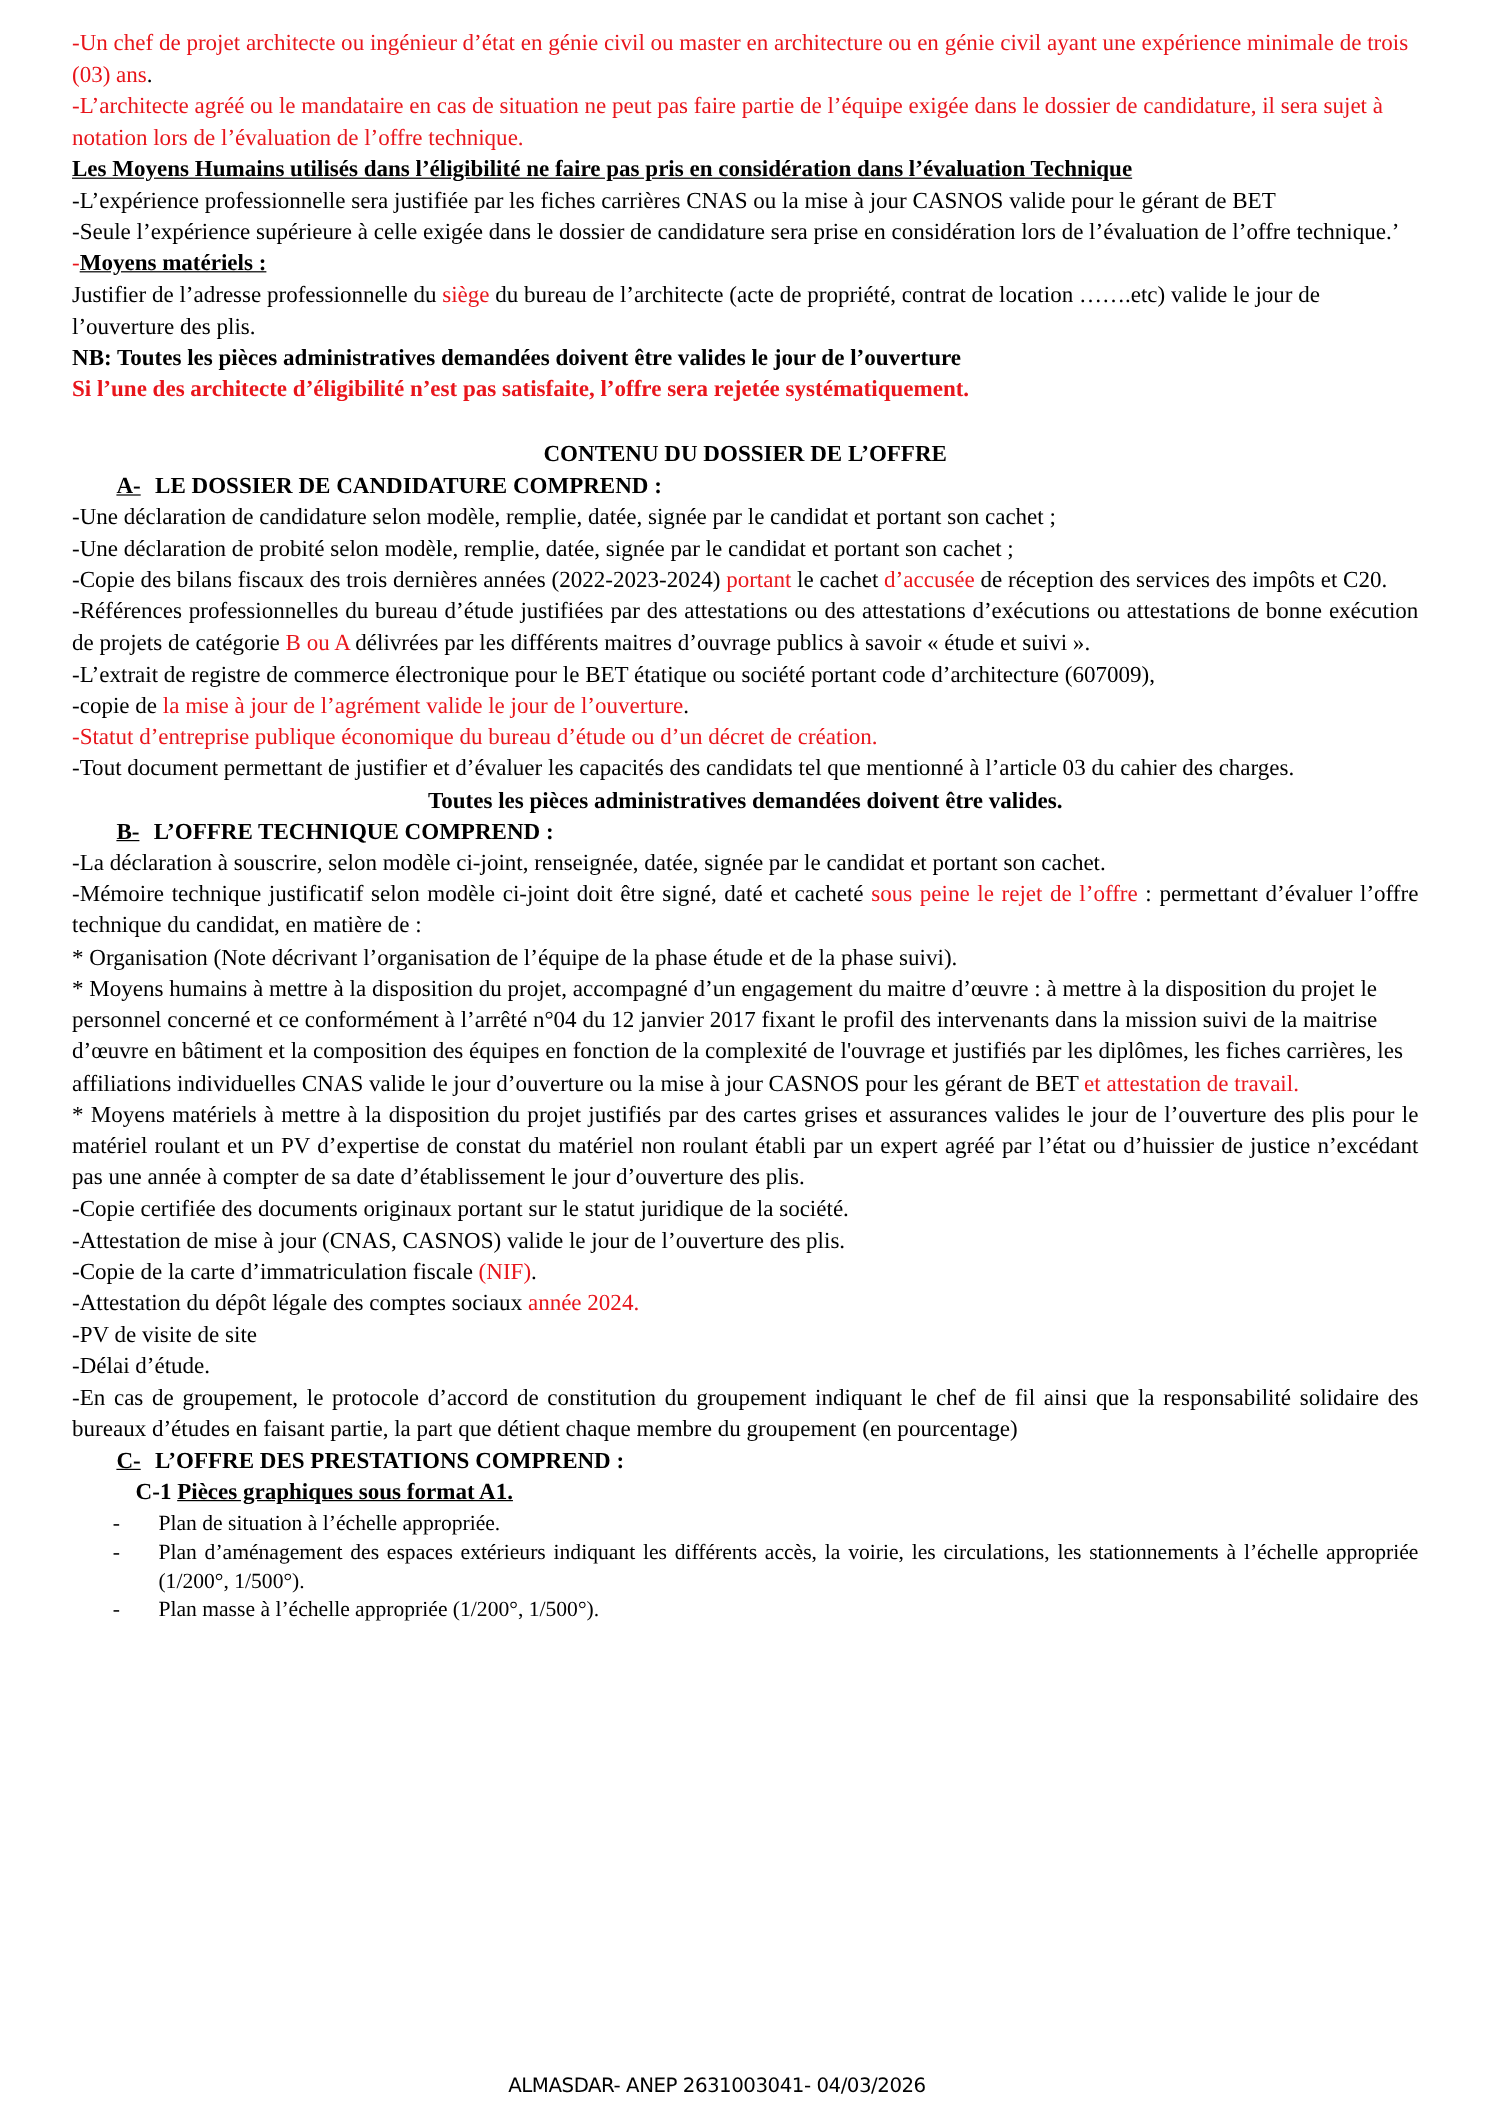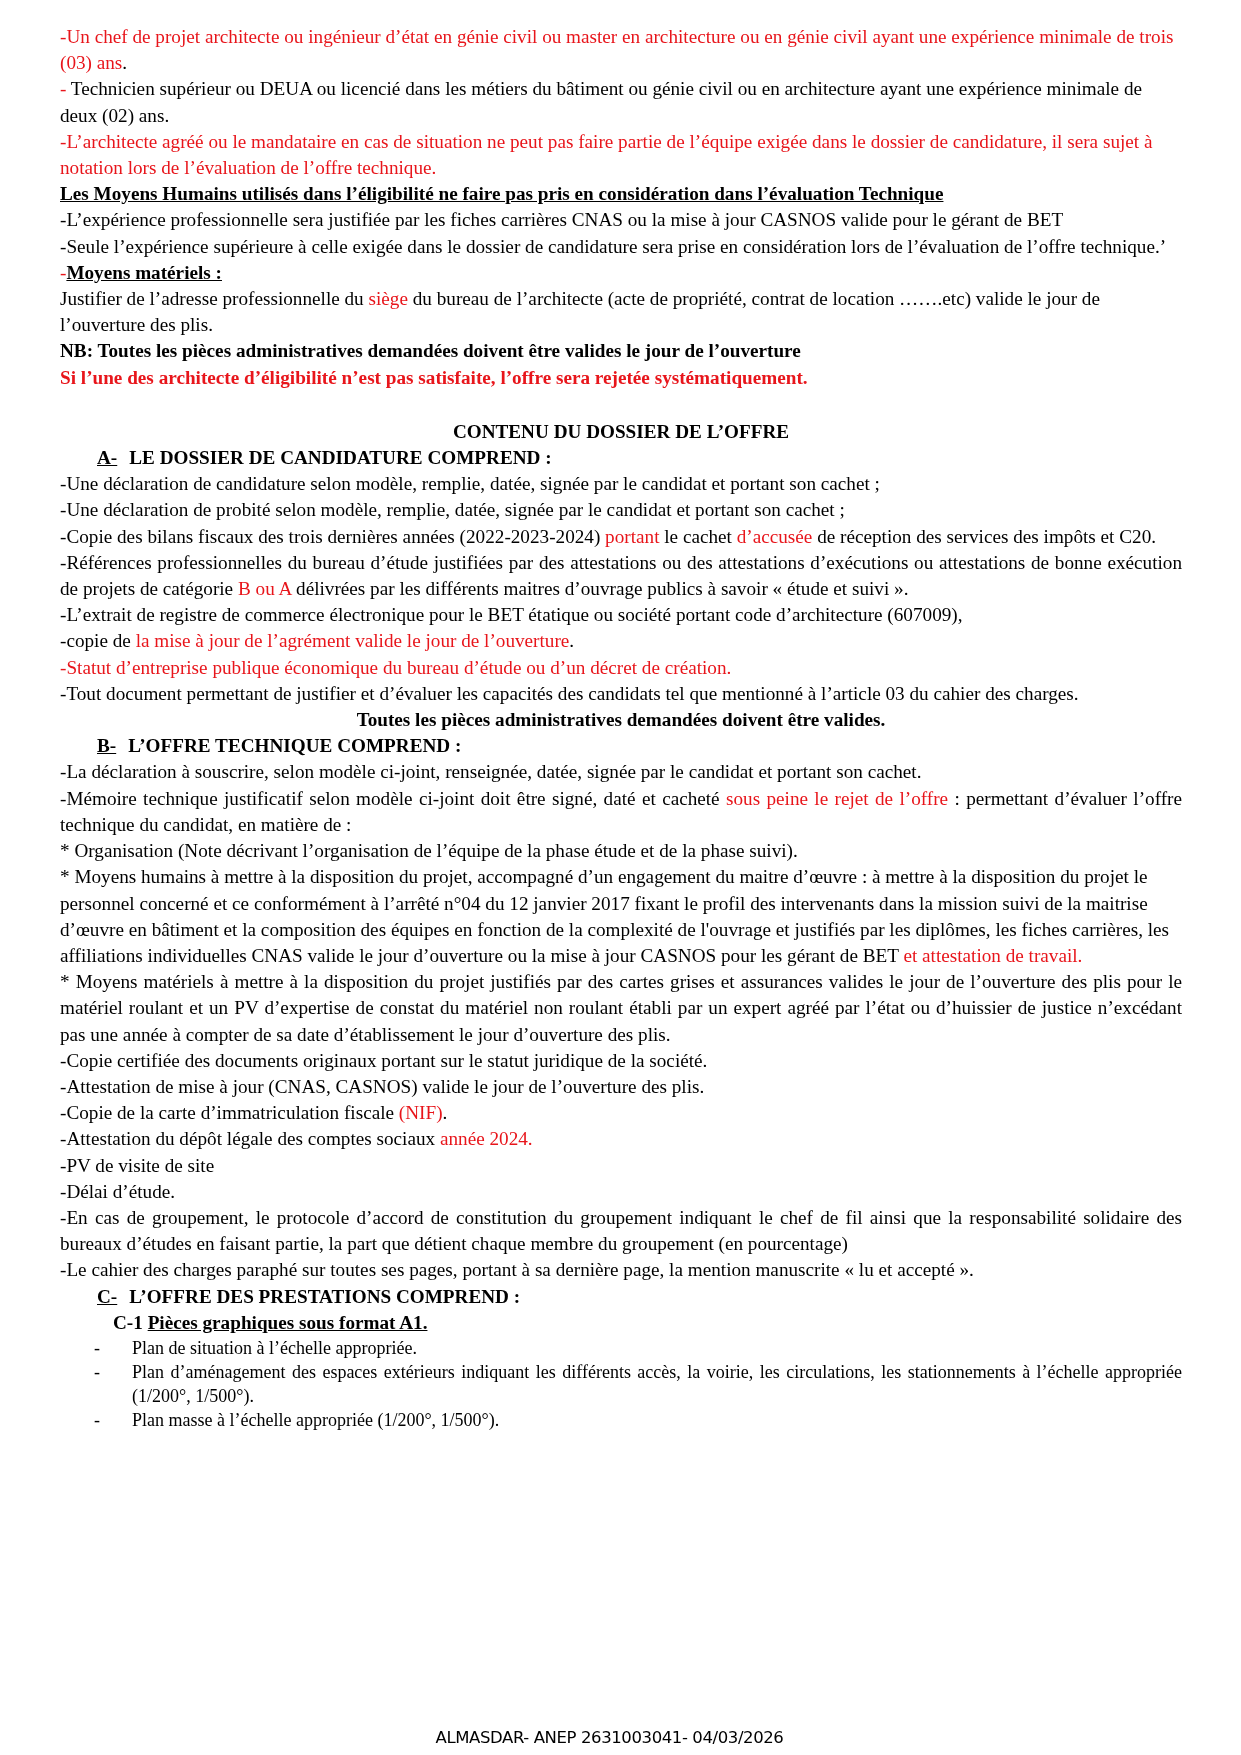--- a/index.html
+++ b/index.html
@@ -37,32 +37,31 @@
   .footer {
     position: absolute;
     left: 0;
     width: 1191px;
     top: 1728px;
     text-align: center;
     font-family: "DejaVu Sans", "Liberation Sans", sans-serif;
     font-size: 16.5px;
     letter-spacing: -0.4px;
     color: #000;
-    padding-left: 16px;
+    padding-left: 4px;
   }
   .footer span { position: relative; left: -2px; }
 </style>
 </head>
 <body>
 
 <div class="page">
 
   <p class="p"><span class="red">-Un chef de projet architecte ou ingénieur d’état en génie civil ou master en architecture ou en génie civil ayant une expérience minimale de trois (03) ans</span><span>.</span></p>
 
-  <p class="p"><span class="red">-</span><span> Technicien supérieur ou DEUA ou licencié dans les métiers du bâtiment ou génie civil ou en architecture ayant une expérience minimale de deux (02) ans.</span></p>
 
   <p class="p red">-L’architecte agréé ou le mandataire en cas de situation ne peut pas faire partie de l’équipe exigée dans le dossier de candidature, il sera sujet à notation lors de l’évaluation de l’offre technique.</p>
 
   <p class="p b u">Les Moyens Humains utilisés dans l’éligibilité ne faire pas pris en considération dans l’évaluation Technique</p>
 
   <p class="p">-L’expérience professionnelle sera justifiée par les fiches carrières CNAS ou  la mise à jour CASNOS valide pour le gérant de BET</p>
 
   <p class="p">-Seule l’expérience supérieure à celle exigée dans le dossier de candidature sera prise en considération lors de l’évaluation de l’offre technique.’</p>
 
   <p class="p"><span class="red">-</span><span class="b u">Moyens matériels :</span></p>
@@ -95,21 +94,20 @@
   <p class="p">* Organisation (Note décrivant l’organisation de l’équipe de la phase étude et de la phase suivi).</p>
   <p class="p"><span>* Moyens humains à mettre à la disposition du projet, accompagné d’un engagement du maitre d’œuvre : à mettre à la disposition du projet le personnel concerné et ce conformément à l’arrêté n°04 du 12 janvier 2017 fixant le profil des intervenants dans la mission suivi de la maitrise d’œuvre en bâtiment et la composition des équipes en fonction de la complexité de l'ouvrage et justifiés par les diplômes, les fiches carrières, les affiliations individuelles CNAS valide le jour d’ouverture ou  la mise à jour CASNOS pour les gérant de BET </span><span class="red">et attestation de travail.</span></p>
   <p class="p j">* Moyens matériels à mettre à la disposition du projet justifiés par des cartes grises et assurances valides le jour de l’ouverture des plis pour le matériel roulant et un PV d’expertise de constat du matériel non roulant établi par un expert agréé par l’état ou d’huissier de justice n’excédant pas une année à compter de sa date d’établissement le jour d’ouverture des plis.</p>
   <p class="p">-Copie certifiée des documents originaux portant sur le statut juridique de la société.</p>
   <p class="p">-Attestation de mise à jour (CNAS, CASNOS) valide le jour de l’ouverture des plis.</p>
   <p class="p"><span>-Copie de la carte d’immatriculation fiscale </span><span class="red">(NIF)</span><span>.</span></p>
   <p class="p"><span>-Attestation du dépôt légale des comptes sociaux </span><span class="red">année 2024.</span></p>
   <p class="p">-PV de visite de site</p>
   <p class="p">-Délai d’étude.</p>
   <p class="p j">-En cas de groupement, le protocole d’accord de constitution du groupement indiquant le chef de fil ainsi que la responsabilité solidaire des bureaux d’études en faisant partie, la part que détient chaque membre du groupement  (en pourcentage)</p>
-  <p class="p">-Le cahier des charges paraphé sur toutes ses pages, portant à sa dernière page, la mention manuscrite « lu et accepté ».</p>
 
   <p class="p sec-head"><span class="letter">C-</span><span class="title">L’OFFRE DES PRESTATIONS COMPREND :</span></p>
 
   <p class="p sub-head"><span>C-1 </span><span class="title">Pièces graphiques sous format A1.</span></p>
 
   <ul class="bullets">
     <li><span class="dash">-</span><span>Plan de situation à l’échelle appropriée.</span></li>
     <li><span class="dash">-</span><span>Plan d’aménagement des espaces extérieurs indiquant les différents accès, la voirie, les circulations, les stationnements à l’échelle appropriée (1/200°, 1/500°).</span></li>
     <li><span class="dash">-</span><span>Plan masse à l’échelle appropriée (1/200°, 1/500°).</span></li>
   </ul>

